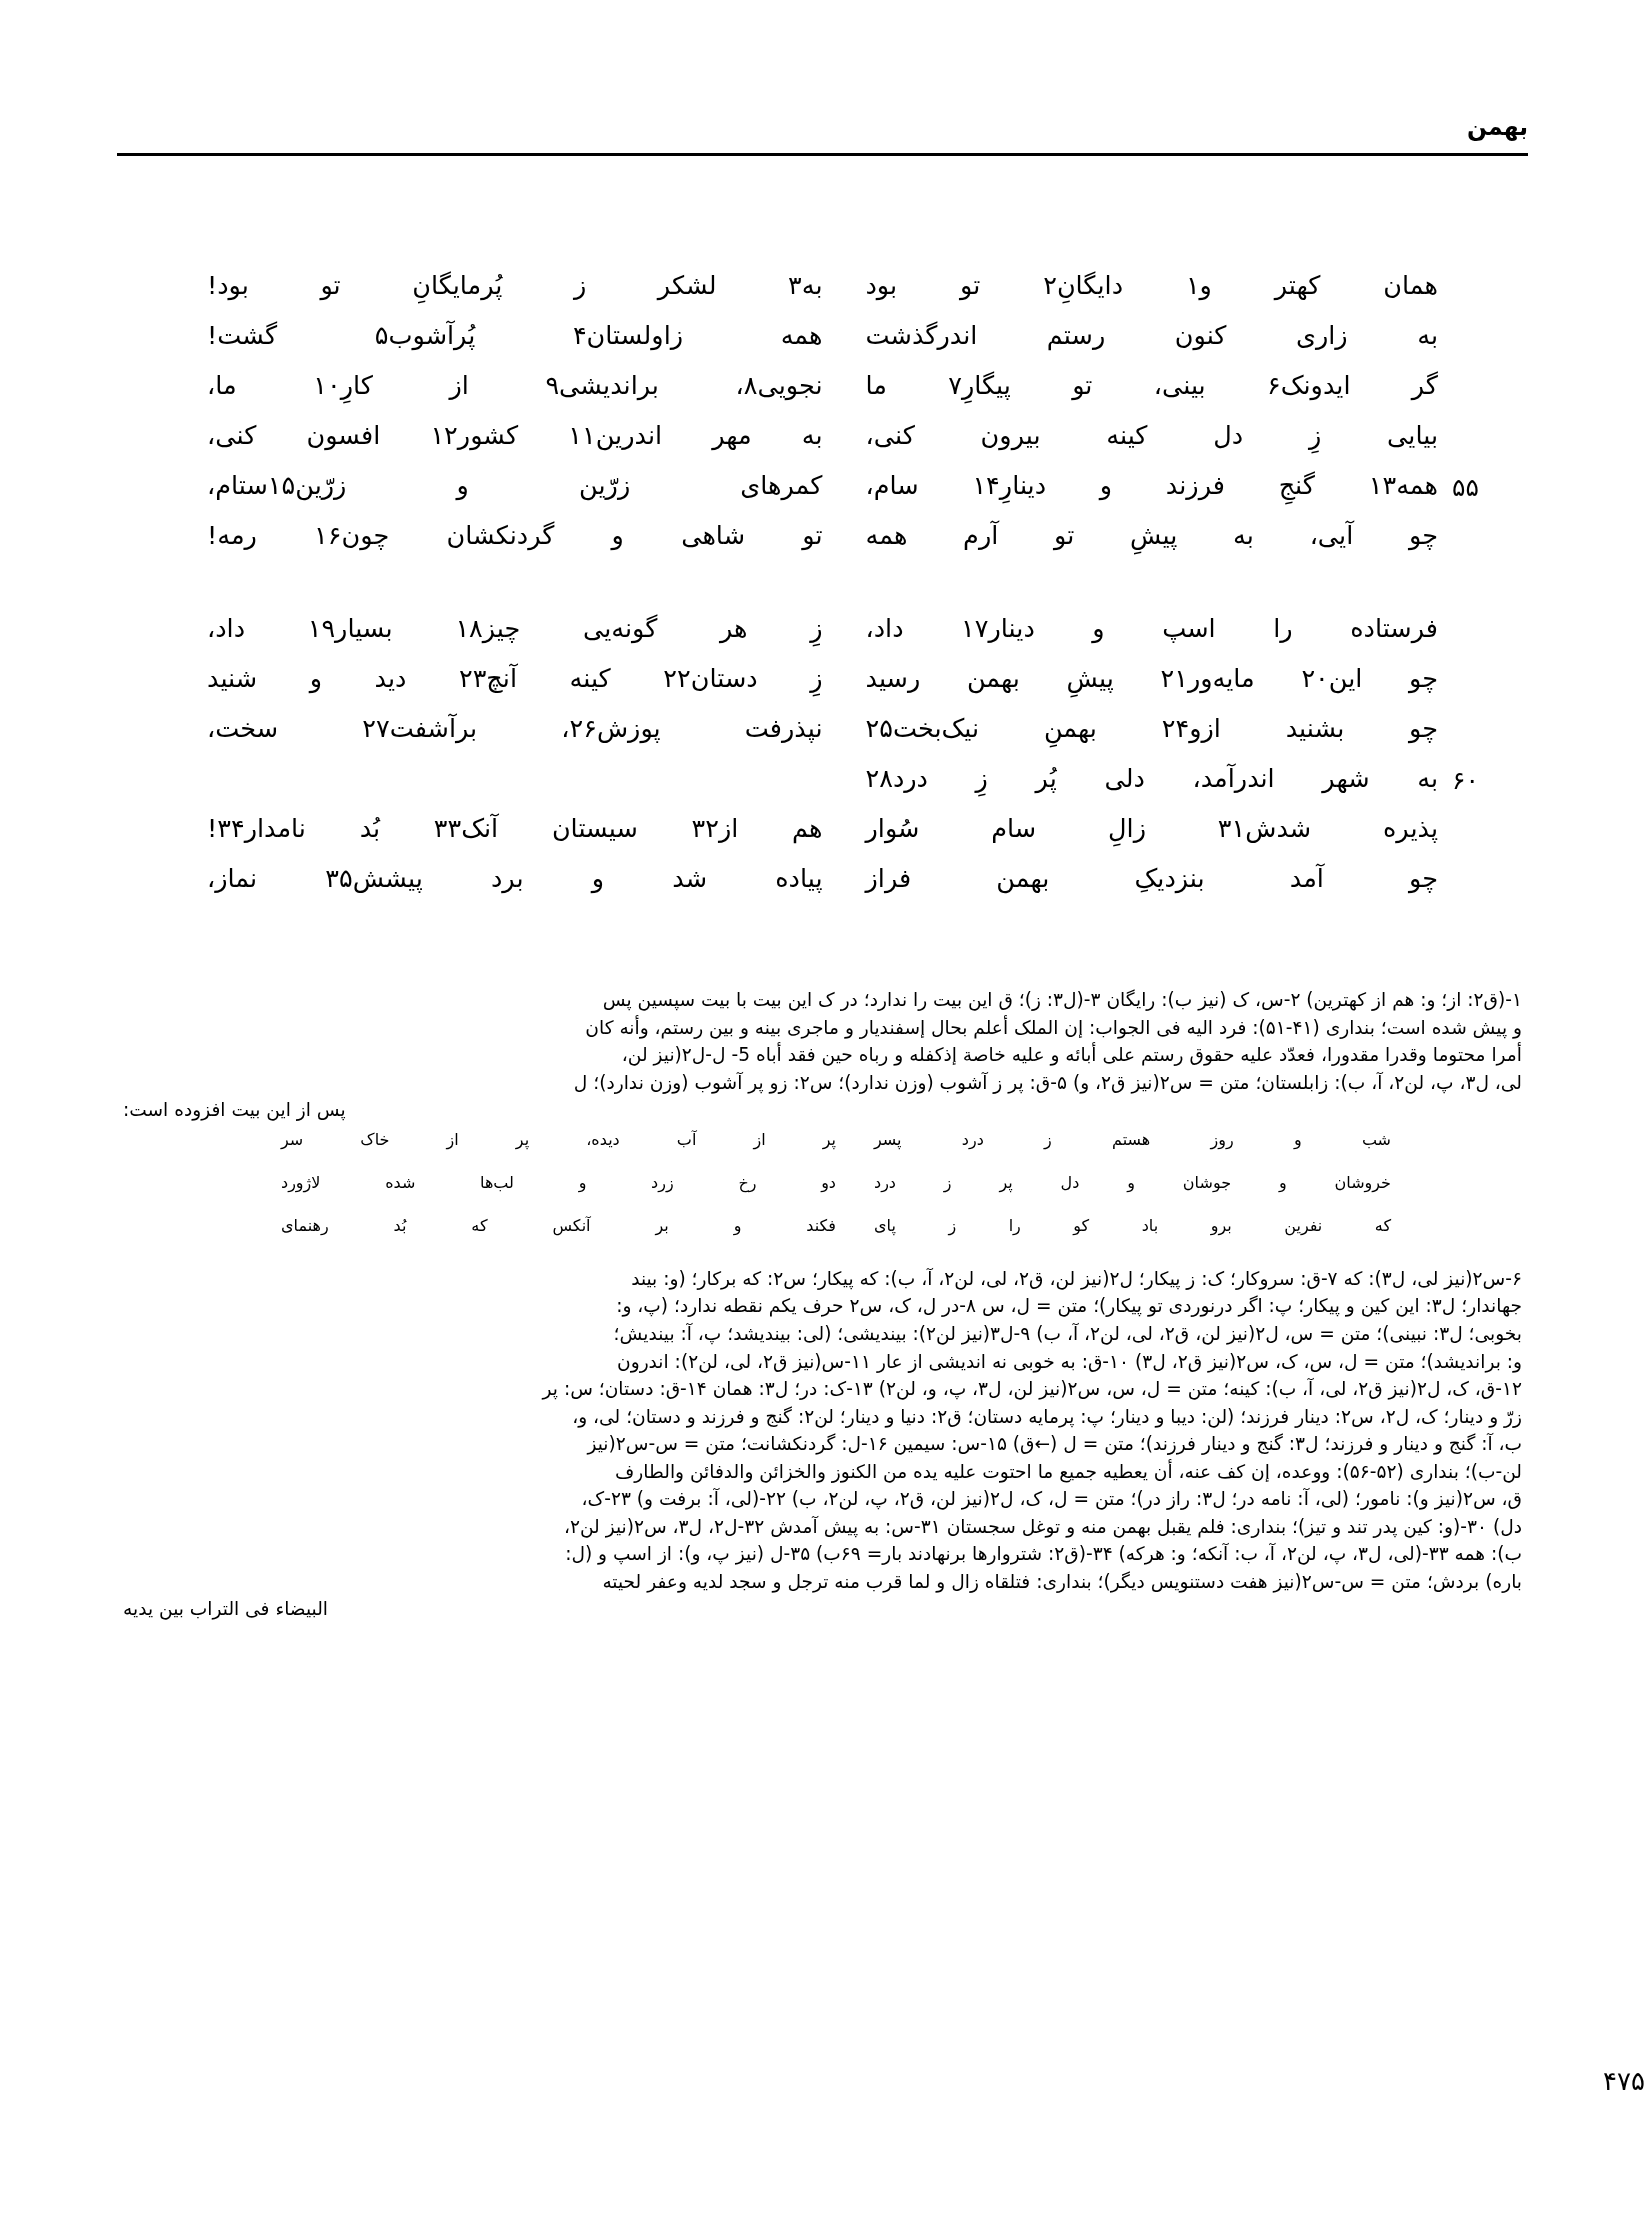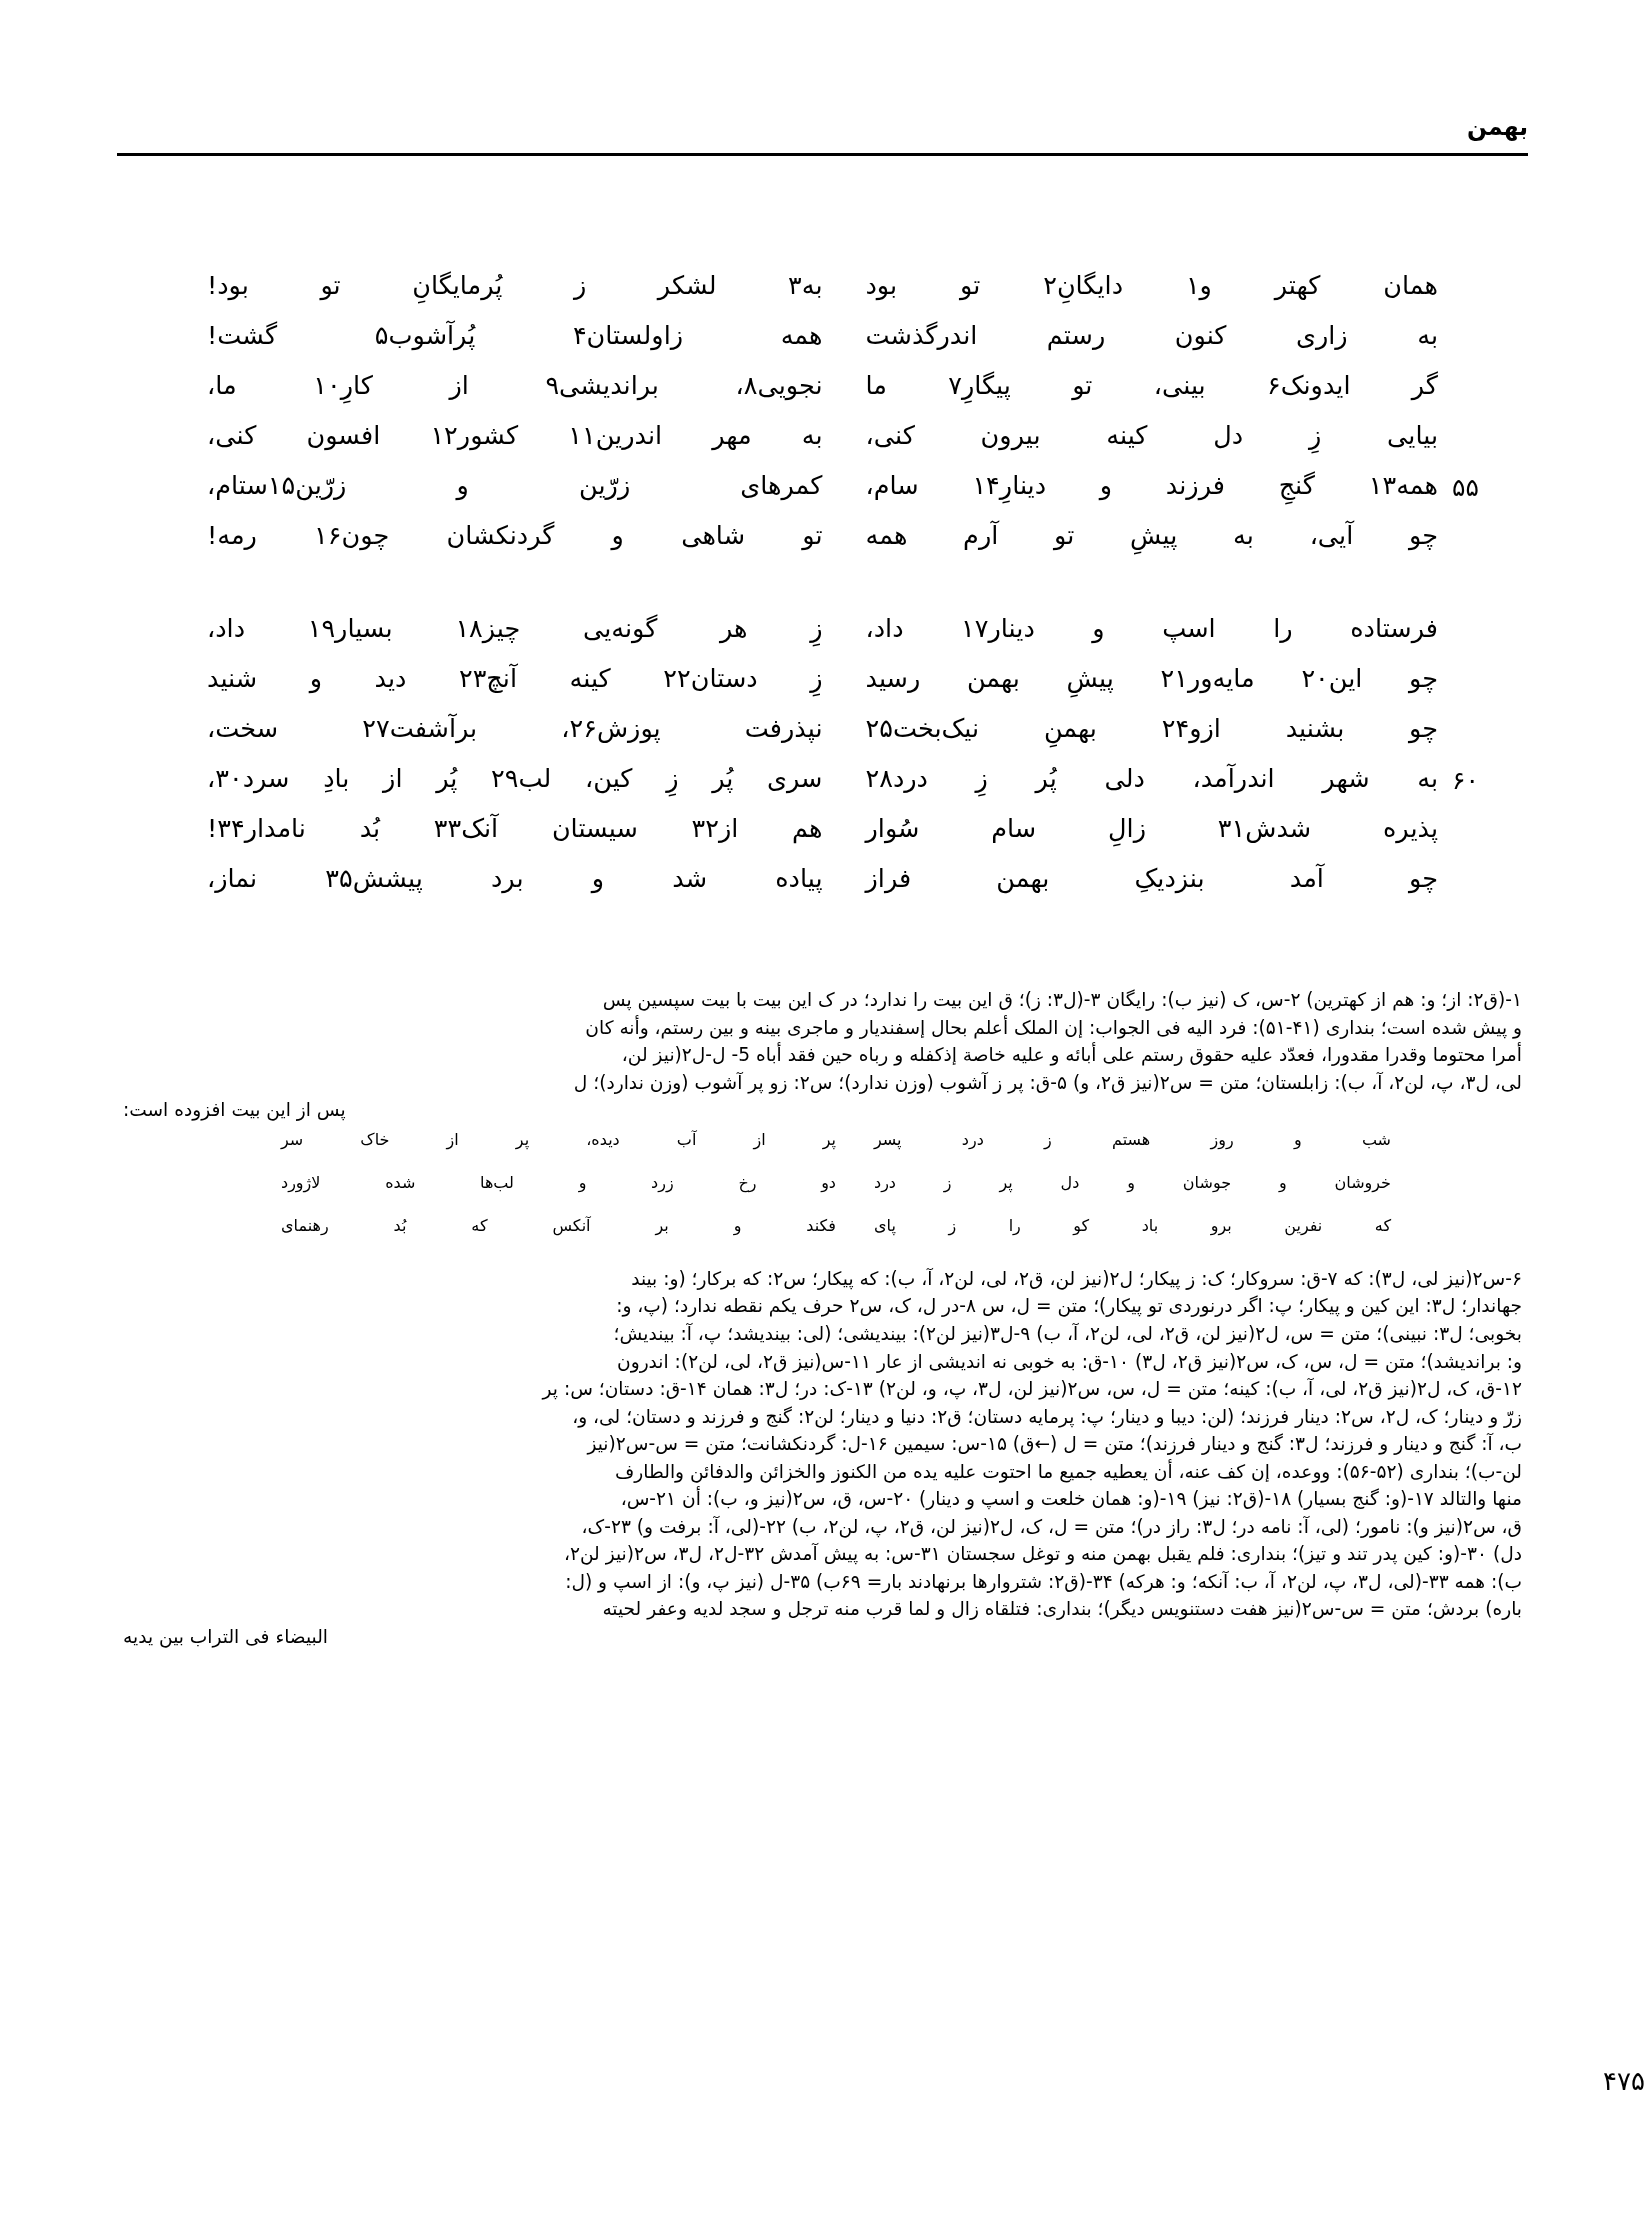--- a/index.html
+++ b/index.html
@@ -194,21 +194,20 @@
         <div class="hemistich second">زِ دستان۲۲ کینه آنچ۲۳ دید و شنید</div>
       </div>
       <div class="beyt">
         <div class="beyt-num"></div>
         <div class="hemistich first">چو بشنید ازو۲۴ بهمنِ نیک‌بخت۲۵</div>
         <div class="hemistich second">نپذرفت پوزش۲۶، برآشفت۲۷ سخت،</div>
       </div>
       <div class="beyt">
         <div class="beyt-num">۶۰</div>
         <div class="hemistich first">به شهر اندرآمد، دلی پُر زِ درد۲۸</div>
-        <div class="hemistich second">سری پُر زِ کین، لب۲۹ پُر از بادِ سرد۳۰،</div>
       </div>
       <div class="beyt">
         <div class="beyt-num"></div>
         <div class="hemistich first">پذیره شدش۳۱ زالِ سام سُوار</div>
         <div class="hemistich second">هم از۳۲ سیستان آنک۳۳ بُد نامدار۳۴!</div>
       </div>
       <div class="beyt">
         <div class="beyt-num"></div>
         <div class="hemistich first">چو آمد بنزدیکِ بهمن فراز</div>
         <div class="hemistich second">پیاده شد و برد پیشش۳۵ نماز،</div>
@@ -242,21 +241,20 @@
 
     <div class="app-block2">
       <div class="app-par">۶-س۲(نیز لی، ل۳): که  ۷-ق: سروکار؛ ک: ز پیکار؛ ل۲(نیز لن، ق۲، لی، لن۲، آ، ب): که پیکار؛ س۲: که برکار؛ (و: بیند</div>
       <div class="app-par">جهاندار؛ ل۳: این کین و پیکار؛ پ: اگر درنوردی تو پیکار)؛ متن = ل، س  ۸-در ل، ک، س۲ حرف یکم نقطه ندارد؛ (پ، و:</div>
       <div class="app-par">بخوبی؛ ل۳: نبینی)؛ متن = س، ل۲(نیز لن، ق۲، لی، لن۲، آ، ب)  ۹-ل۳(نیز لن۲): بیندیشی؛ (لی: بیندیشد؛ پ، آ: بیندیش؛</div>
       <div class="app-par">و: براندیشد)؛ متن = ل، س، ک، س۲(نیز ق۲، ل۳)  ۱۰-ق: به خوبی نه اندیشی از عار  ۱۱-س(نیز ق۲، لی، لن۲): اندرون</div>
       <div class="app-par">۱۲-ق، ک، ل۲(نیز ق۲، لی، آ، ب): کینه؛ متن = ل، س، س۲(نیز لن، ل۳، پ، و، لن۲)  ۱۳-ک: در؛ ل۳: همان  ۱۴-ق: دستان؛ س: پر</div>
       <div class="app-par">زرّ و دینار؛ ک، ل۲، س۲: دینار فرزند؛ (لن: دیبا و دینار؛ پ: پرمایه دستان؛ ق۲: دنیا و دینار؛ لن۲: گنج و فرزند و دستان؛ لی، و،</div>
       <div class="app-par">ب، آ: گنج و دینار و فرزند؛ ل۳: گنج و دینار فرزند)؛ متن = ل (←ق)  ۱۵-س: سیمین  ۱۶-ل: گردنکشانت؛ متن = س-س۲(نیز</div>
       <div class="app-par">لن-ب)؛ بنداری (۵۲-۵۶): ووعده، إن کف عنه، أن یعطیه جمیع ما احتوت علیه یده من الکنوز والخزائن والدفائن والطارف</div>
-      <div class="app-par arabic">منها والتالد  ۱۷-(و: گنج بسیار)  ۱۸-(ق۲: نیز)  ۱۹-(و: همان خلعت و اسپ و دینار)  ۲۰-س، ق، س۲(نیز و، ب): أن  ۲۱-س،</div>
       <div class="app-par">ق، س۲(نیز و): نامور؛ (لی، آ: نامه در؛ ل۳: راز در)؛ متن = ل، ک، ل۲(نیز لن، ق۲، پ، لن۲، ب)  ۲۲-(لی، آ: برفت و)  ۲۳-ک،</div>
       <div class="app-par">دل)  ۳۰-(و: کین پدر تند و تیز)؛ بنداری: فلم یقبل بهمن منه و توغل سجستان  ۳۱-س: به پیش آمدش  ۳۲-ل۲، ل۳، س۲(نیز لن۲،</div>
       <div class="app-par">ب): همه  ۳۳-(لی، ل۳، پ، لن۲، آ، ب: آنکه؛ و: هرکه)  ۳۴-(ق۲: شتروارها برنهادند بار= ۶۹ب)  ۳۵-ل (نیز پ، و): از اسپ و (ل:</div>
       <div class="app-par">باره) بردش؛ متن = س-س۲(نیز هفت دستنویس دیگر)؛ بنداری: فتلقاه زال و لما قرب منه ترجل و سجد لدیه وعفر لحیته</div>
       <div class="app-par rtlend arabic">البیضاء فی التراب بین یدیه</div>
     </div>
 
   </div>
 
   <div class="folio">۴۷۵</div>

